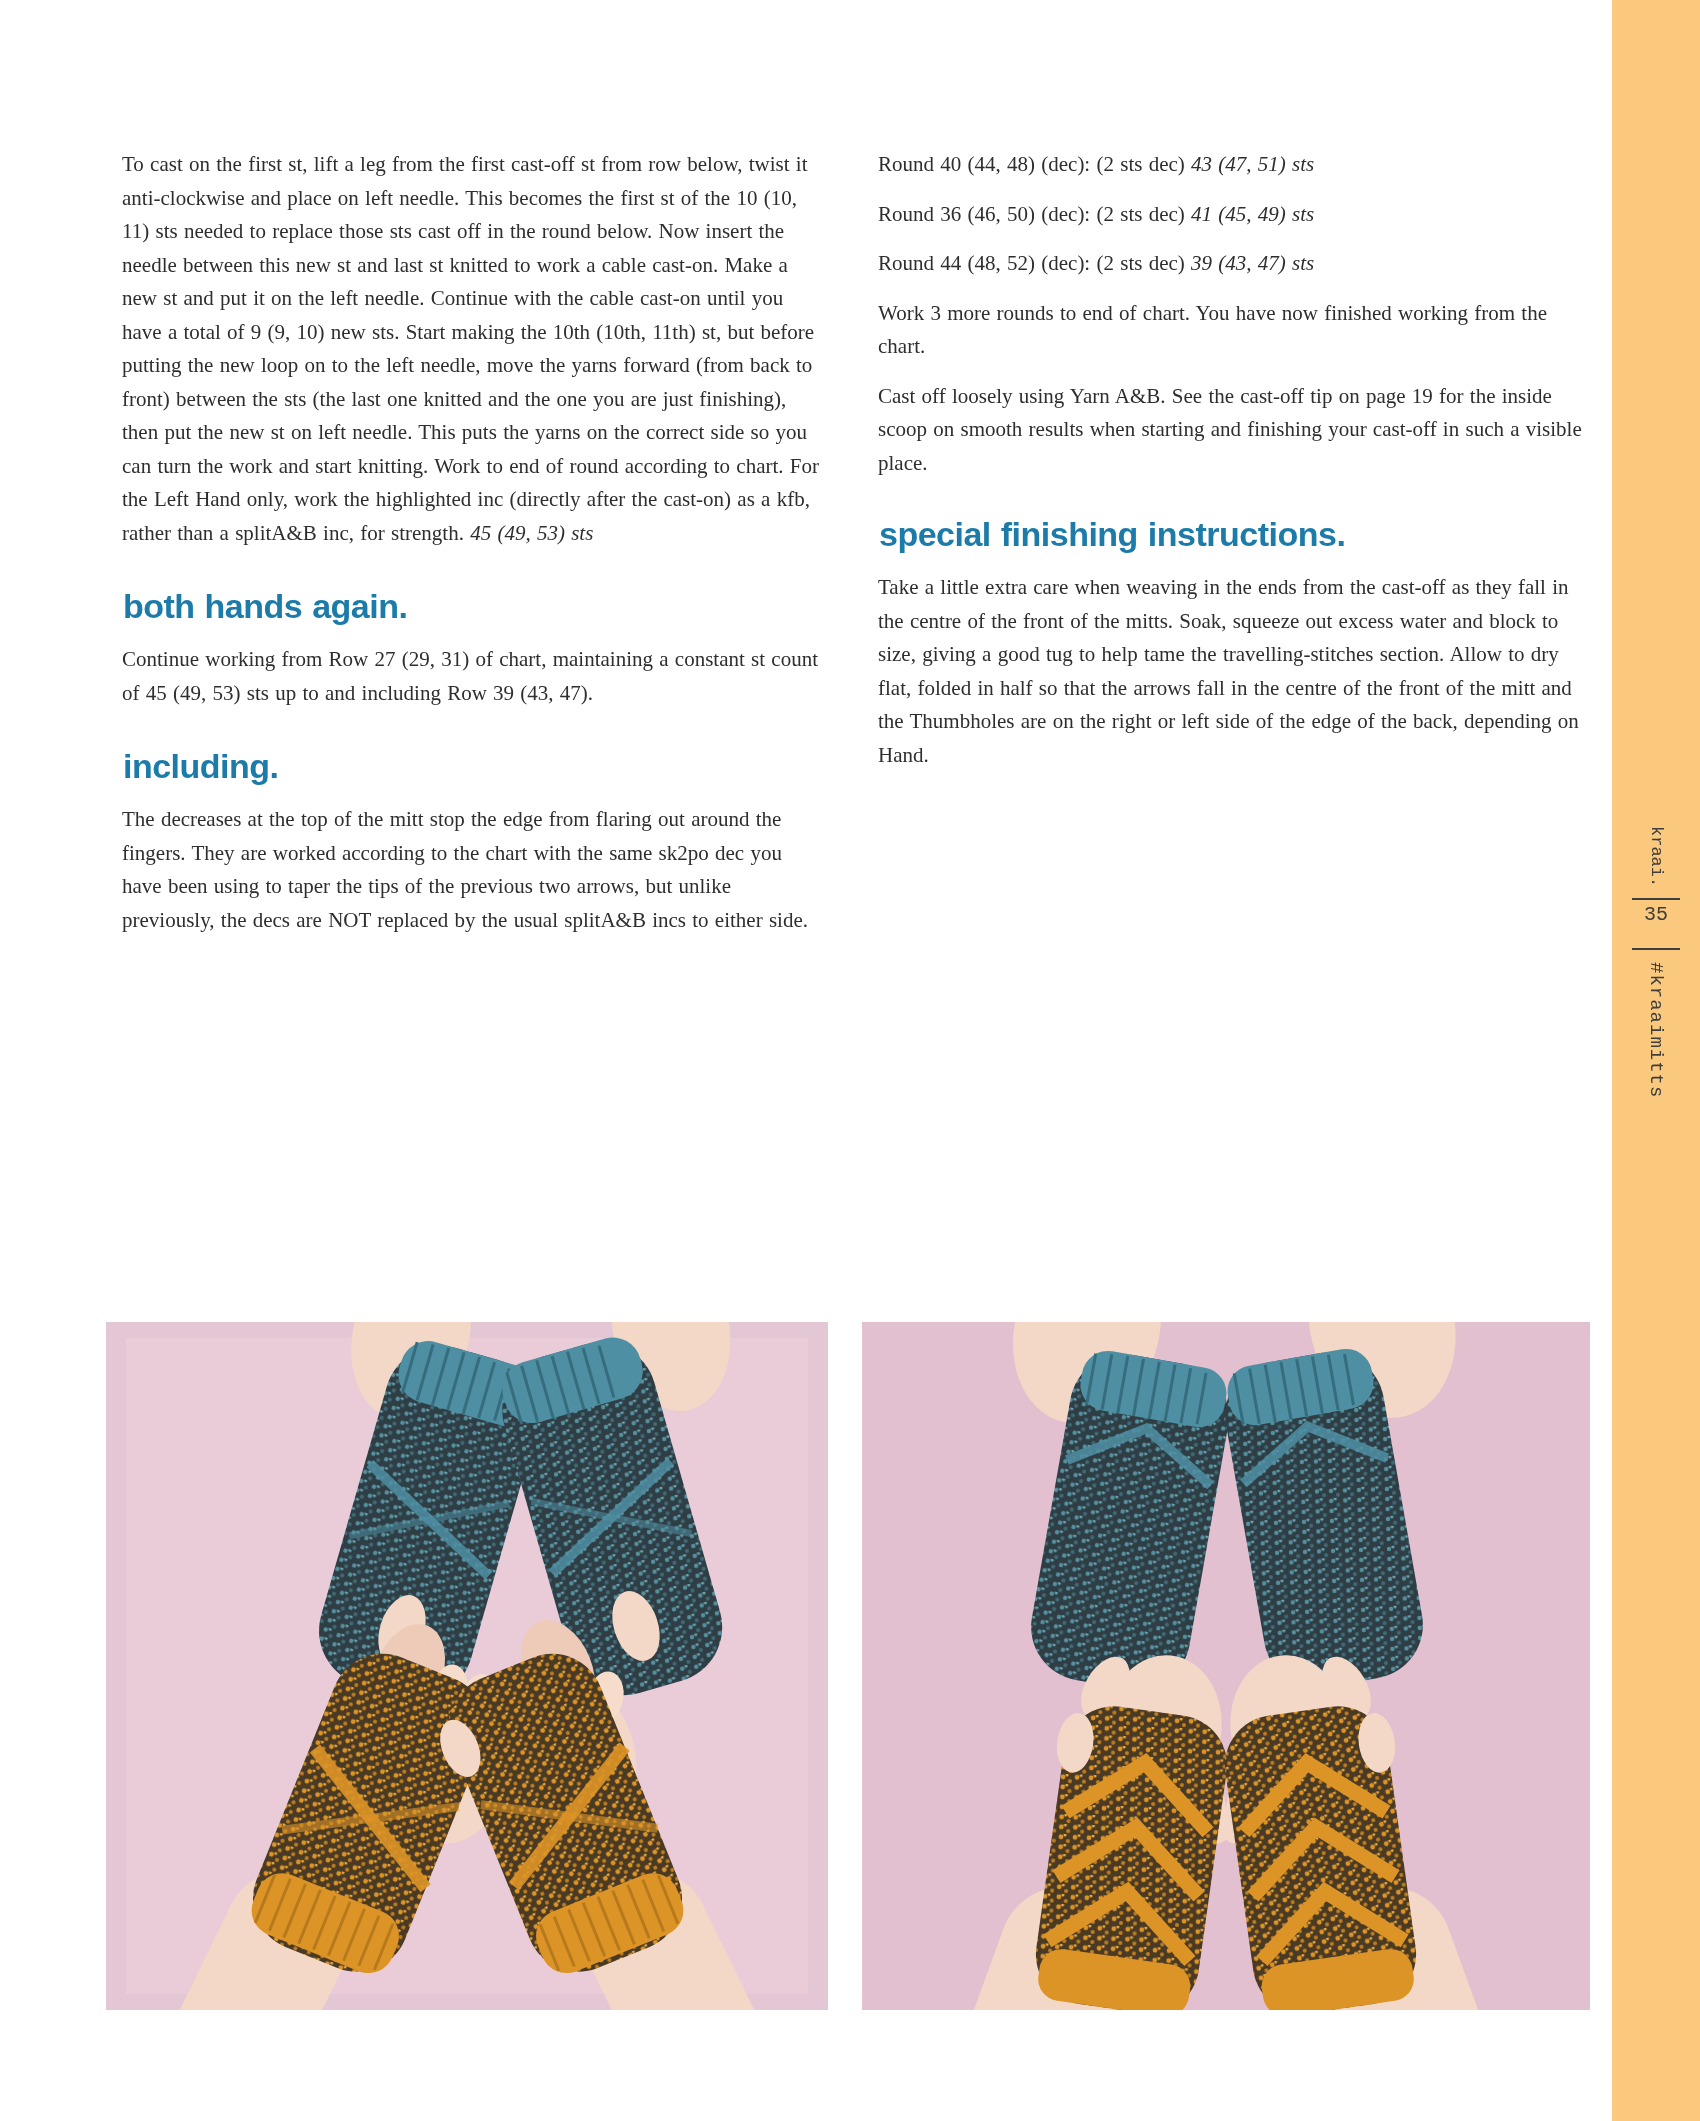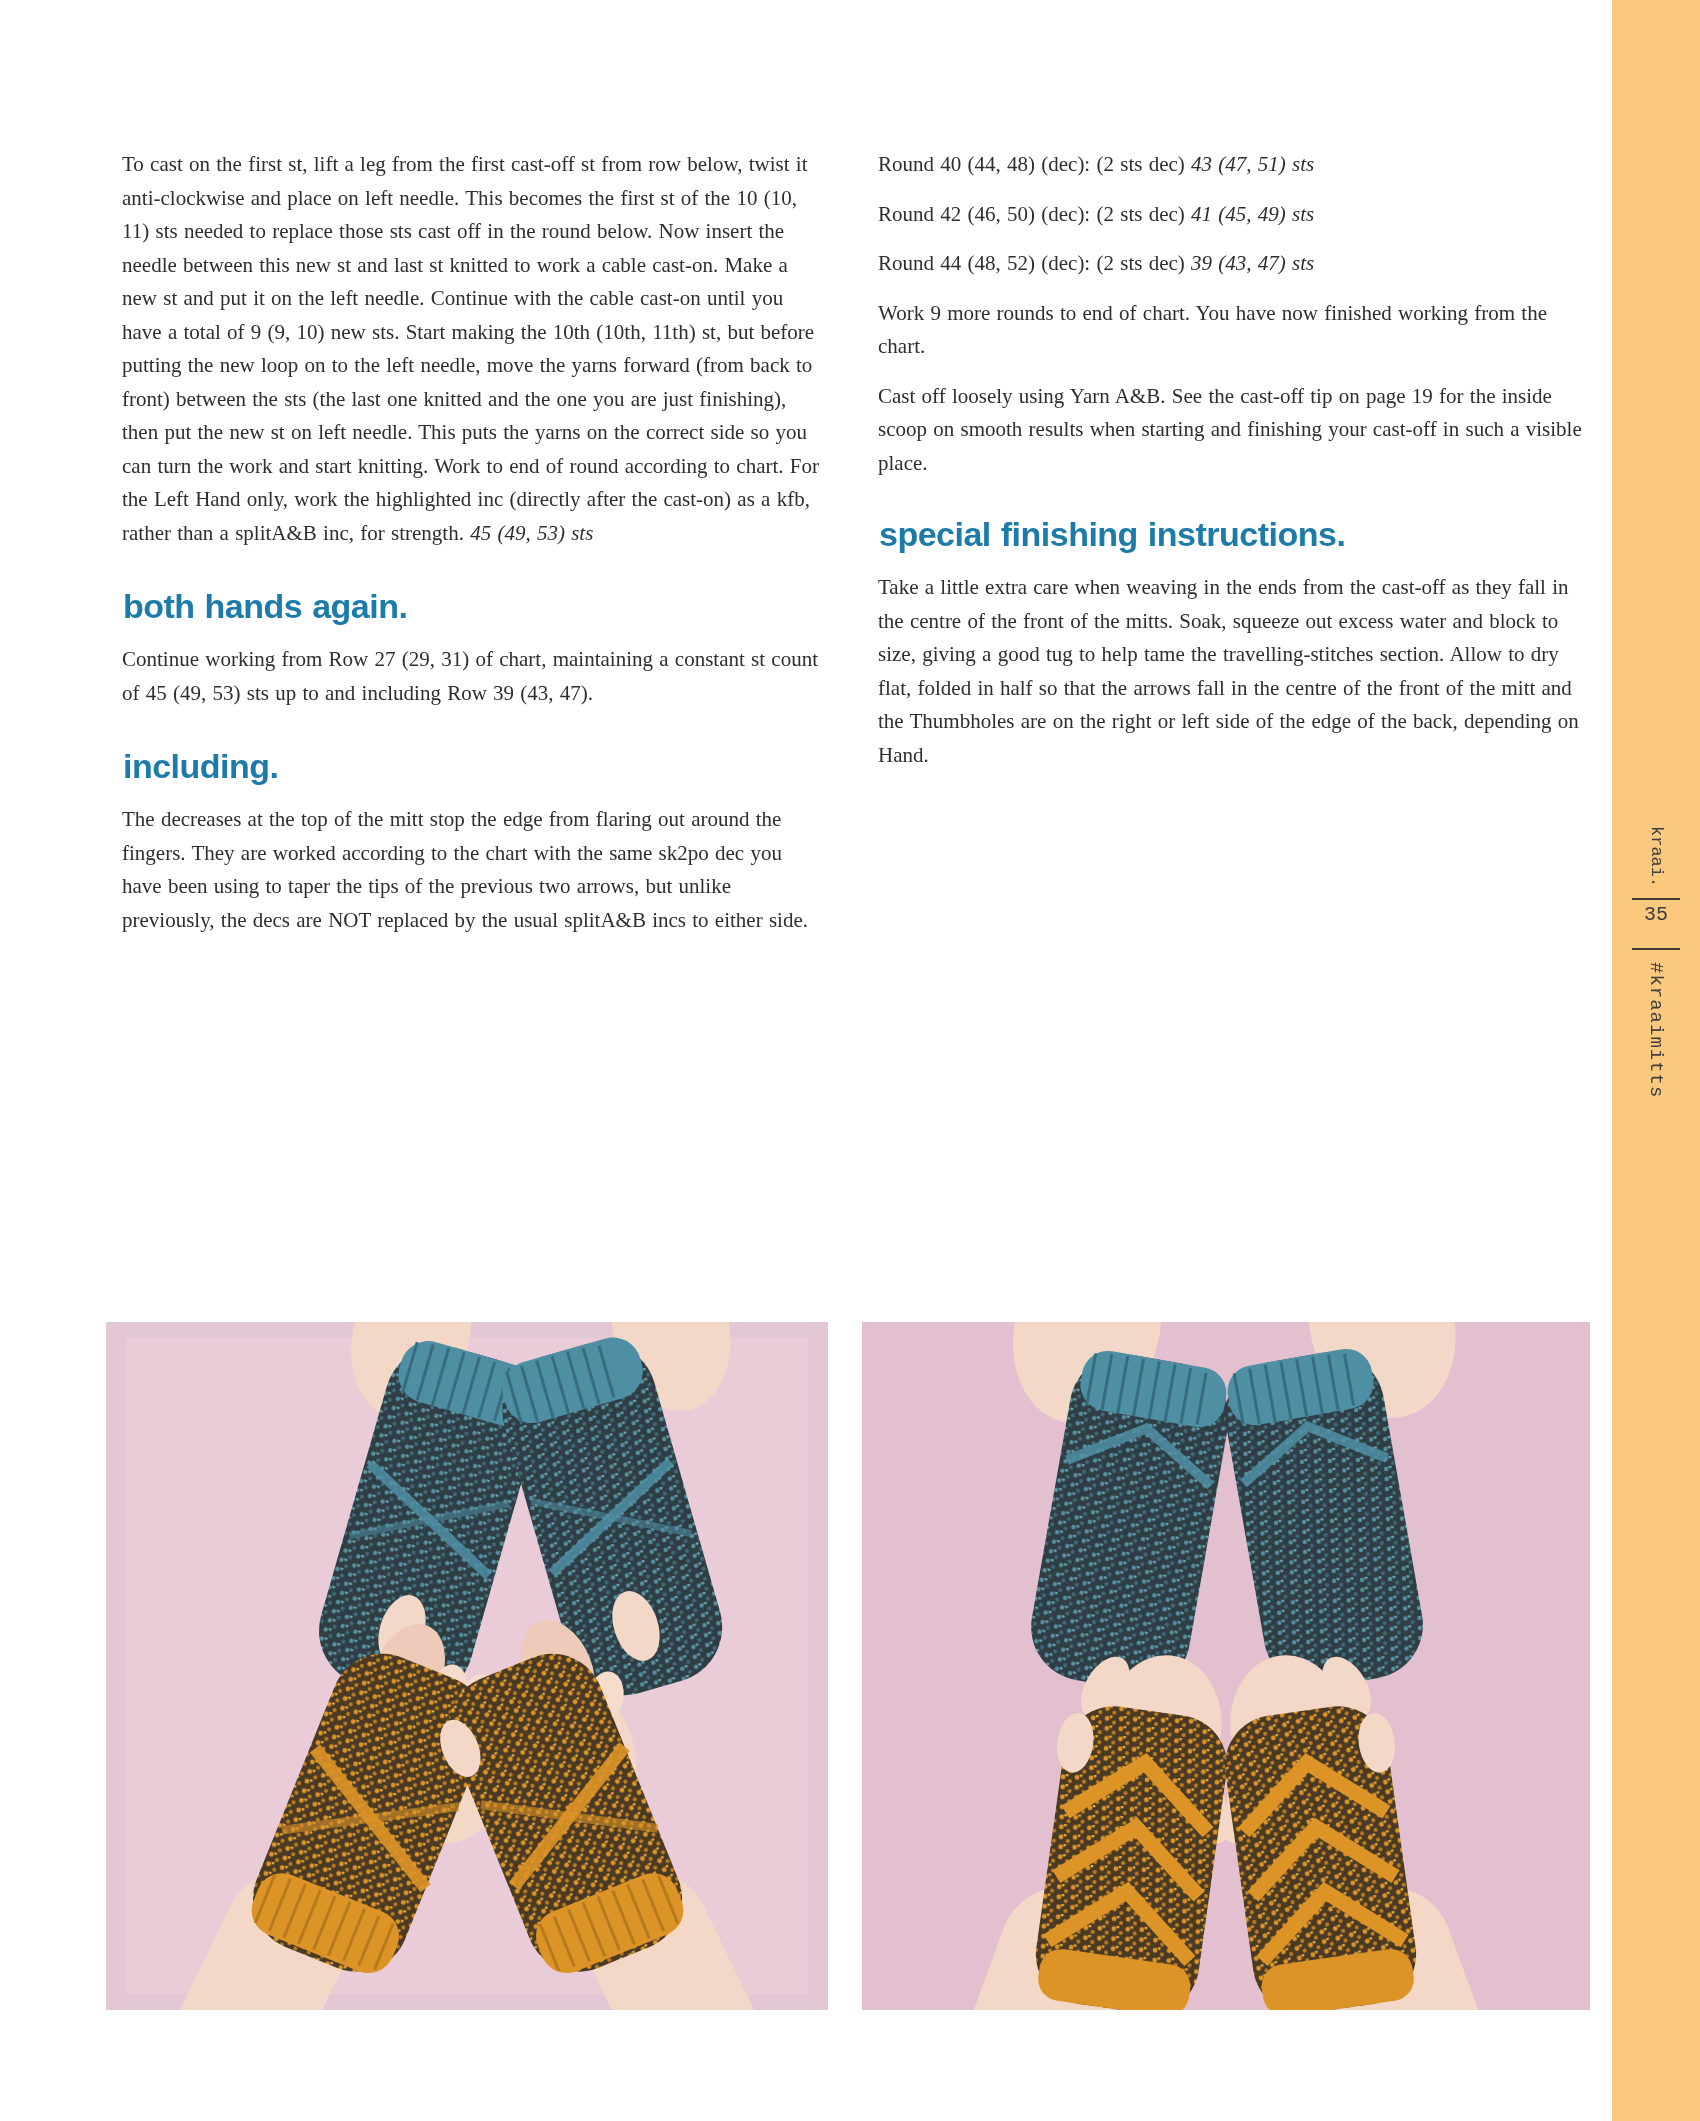--- a/index.html
+++ b/index.html
@@ -41,24 +41,24 @@
 
   <h2 class="h-gap">both hands again.</h2>
   <p class="after-h">Continue working from Row 27 (29, 31) of chart, maintaining a constant st count of 45 (49, 53) sts up to and including Row 39 (43, 47).</p>
 
   <h2 class="h-gap">including.</h2>
   <p class="after-h">The decreases at the top of the mitt stop the edge from flaring out around the fingers. They are worked according to the chart with the same sk2po dec you have been using to taper the tips of the previous two arrows, but unlike previously, the decs are NOT replaced by the usual splitA&amp;B incs to either side.</p>
 </div>
 
 <div class="col" id="right-col">
   <p><span class="round-label">Round 40 (44, 48) (dec):</span> <span>(2 sts dec)</span> <span class="it">43 (47, 51) sts</span></p>
-  <p><span class="round-label">Round 42 (46, 50) (dec):</span> <span>(2 sts dec)</span> <span class="it">41 (45, 49) sts</span></p>
+  <p><span class="round-label">Round 36 (46, 50) (dec):</span> <span>(2 sts dec)</span> <span class="it">41 (45, 49) sts</span></p>
   <p><span class="round-label">Round 44 (48, 52) (dec):</span> <span>(2 sts dec)</span> <span class="it">39 (43, 47) sts</span></p>
 
-  <p class="p-gap">Work 9 more rounds to end of chart. You have now finished working from the chart.</p>
+  <p class="p-gap">Work 3 more rounds to end of chart. You have now finished working from the chart.</p>
   <p class="p-gap">Cast off loosely using Yarn A&amp;B. See the cast-off tip on page 19 for the inside scoop on smooth results when starting and finishing your cast-off in such a visible place.</p>
 
   <h2 class="h-gap" style="margin-top:34px">special finishing instructions.</h2>
   <p class="after-h">Take a little extra care when weaving in the ends from the cast-off as they fall in the centre of the front of the mitts. Soak, squeeze out excess water and block to size, giving a good tug to help tame the travelling-stitches section. Allow to dry flat, folded in half so that the arrows fall in the centre of the front of the mitt and the Thumbholes are on the right or left side of the edge of the back, depending on Hand.</p>
 </div>
 
 <div class="photo" id="photo-left">
   <svg viewBox="0 0 722 688" preserveAspectRatio="none">
     <defs>
       <pattern id="tmarlL" width="14" height="10" patternUnits="userSpaceOnUse" patternTransform="rotate(8)">

